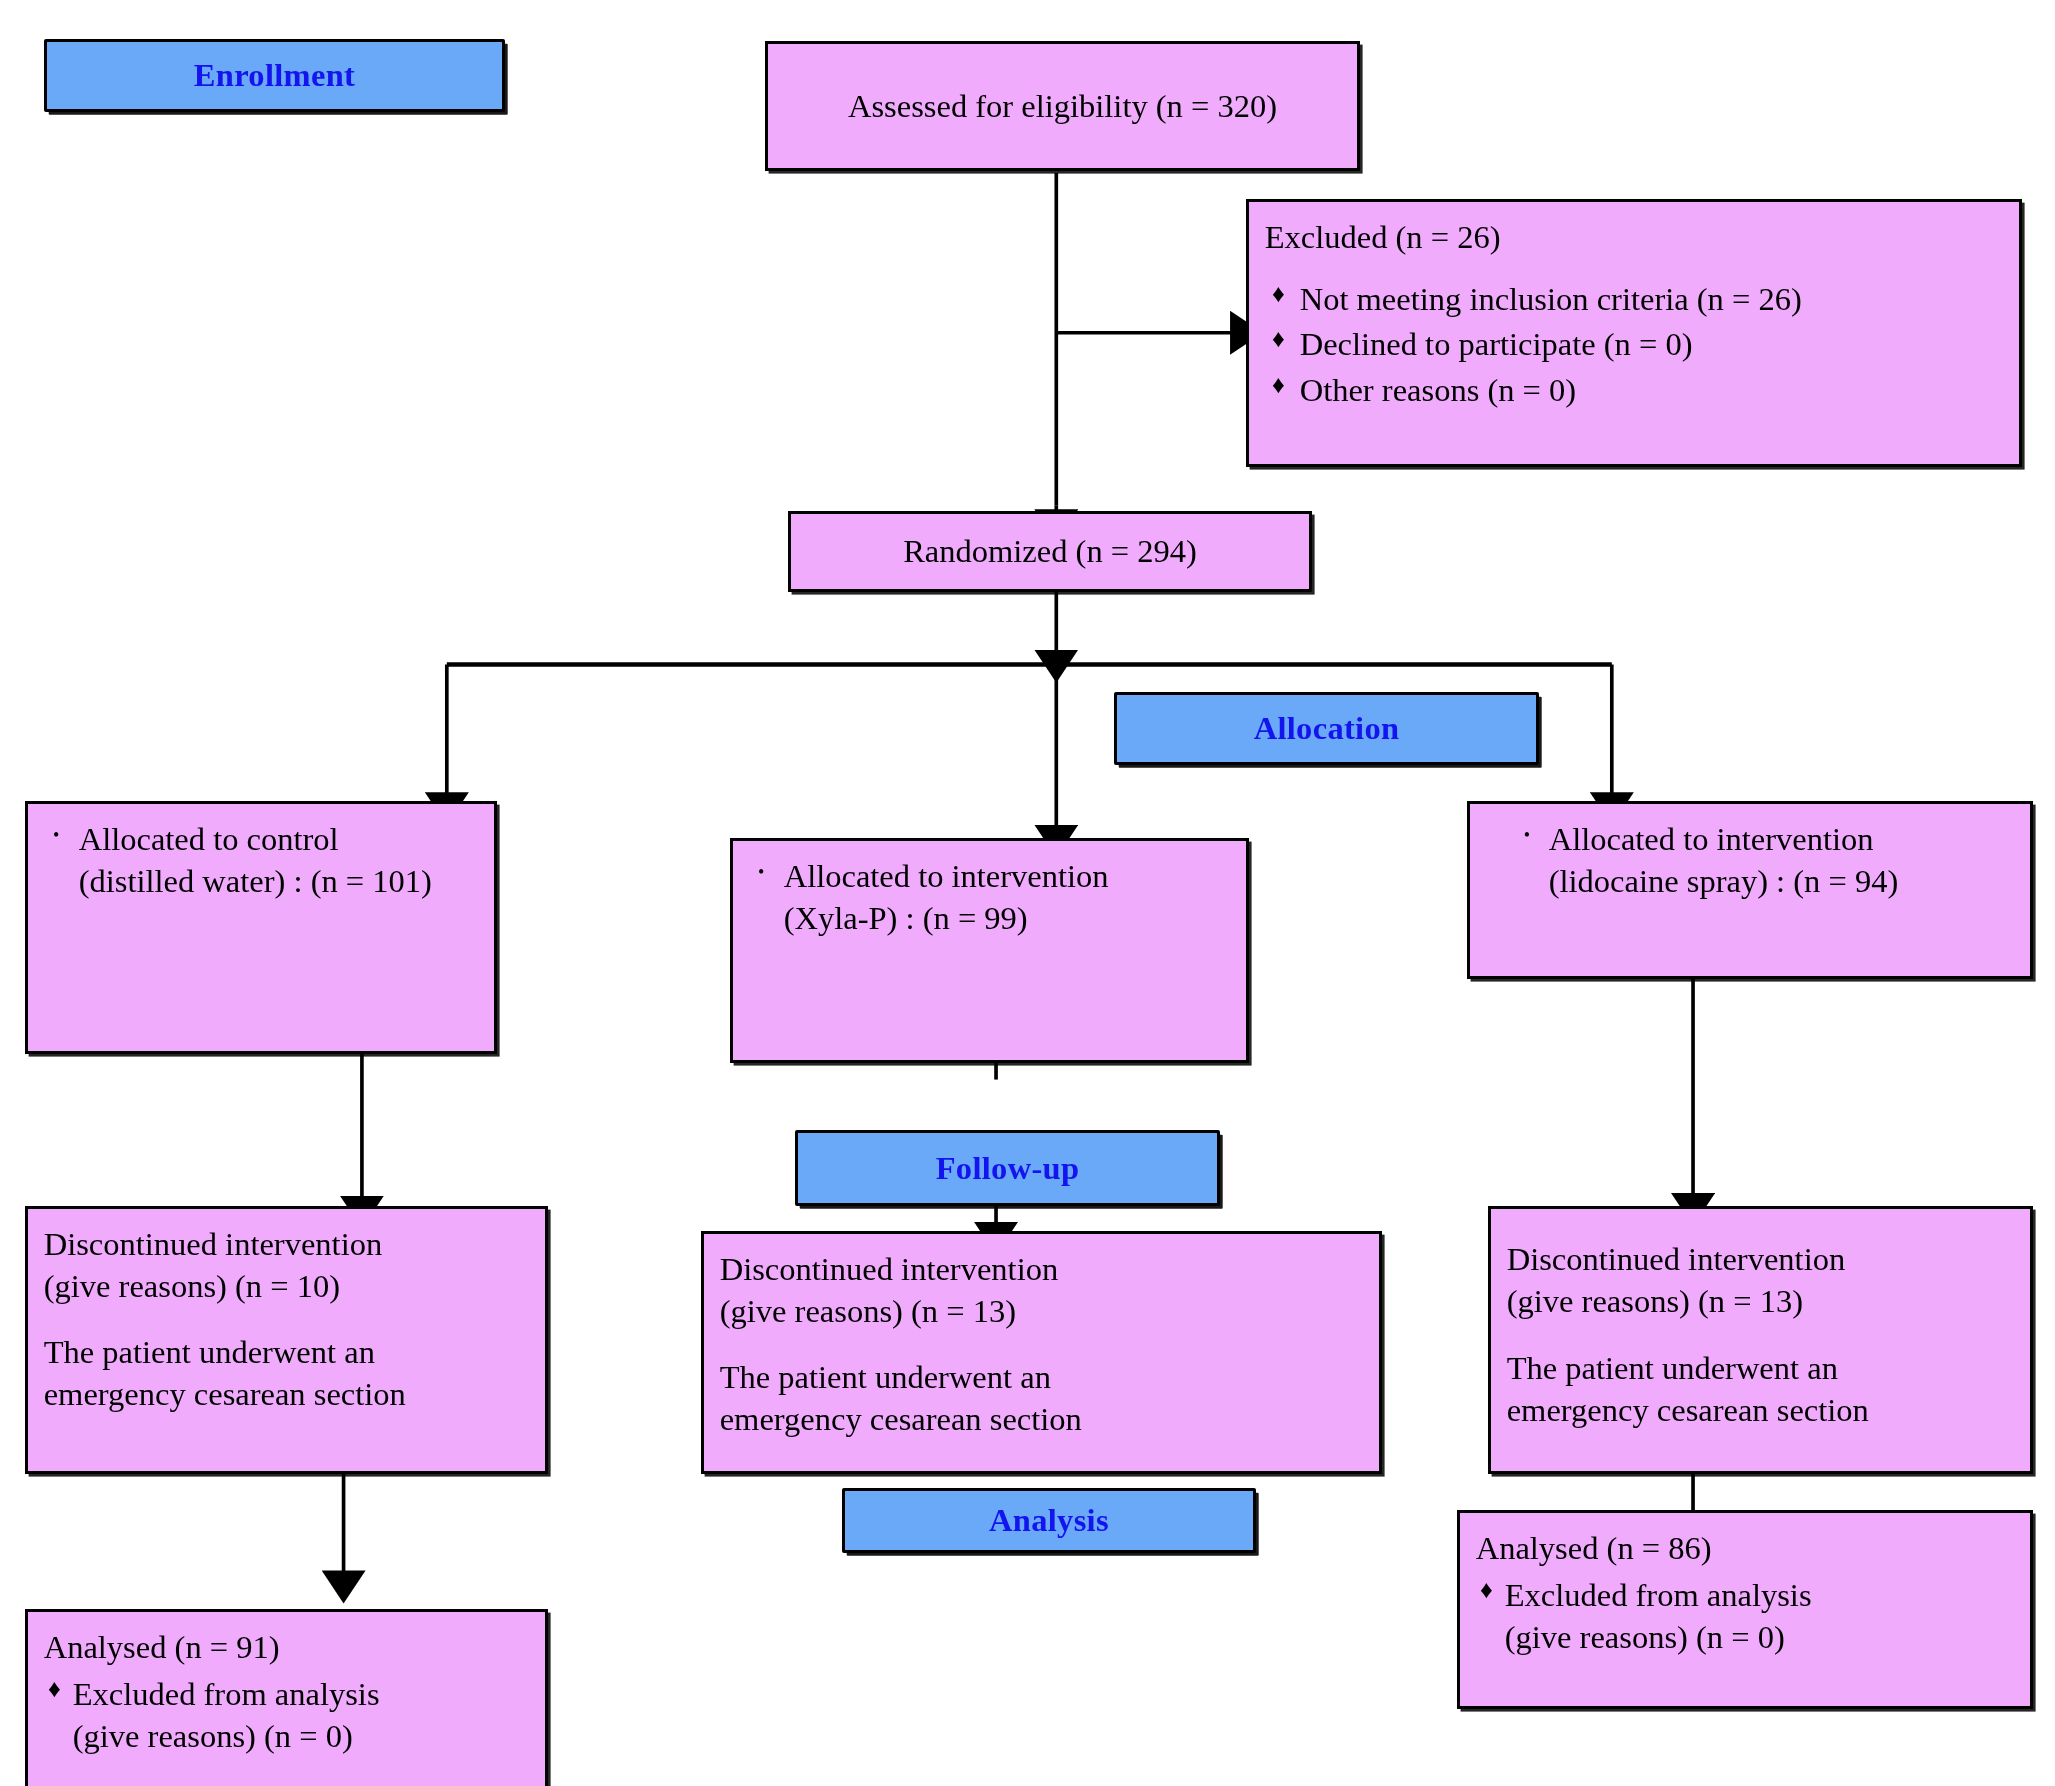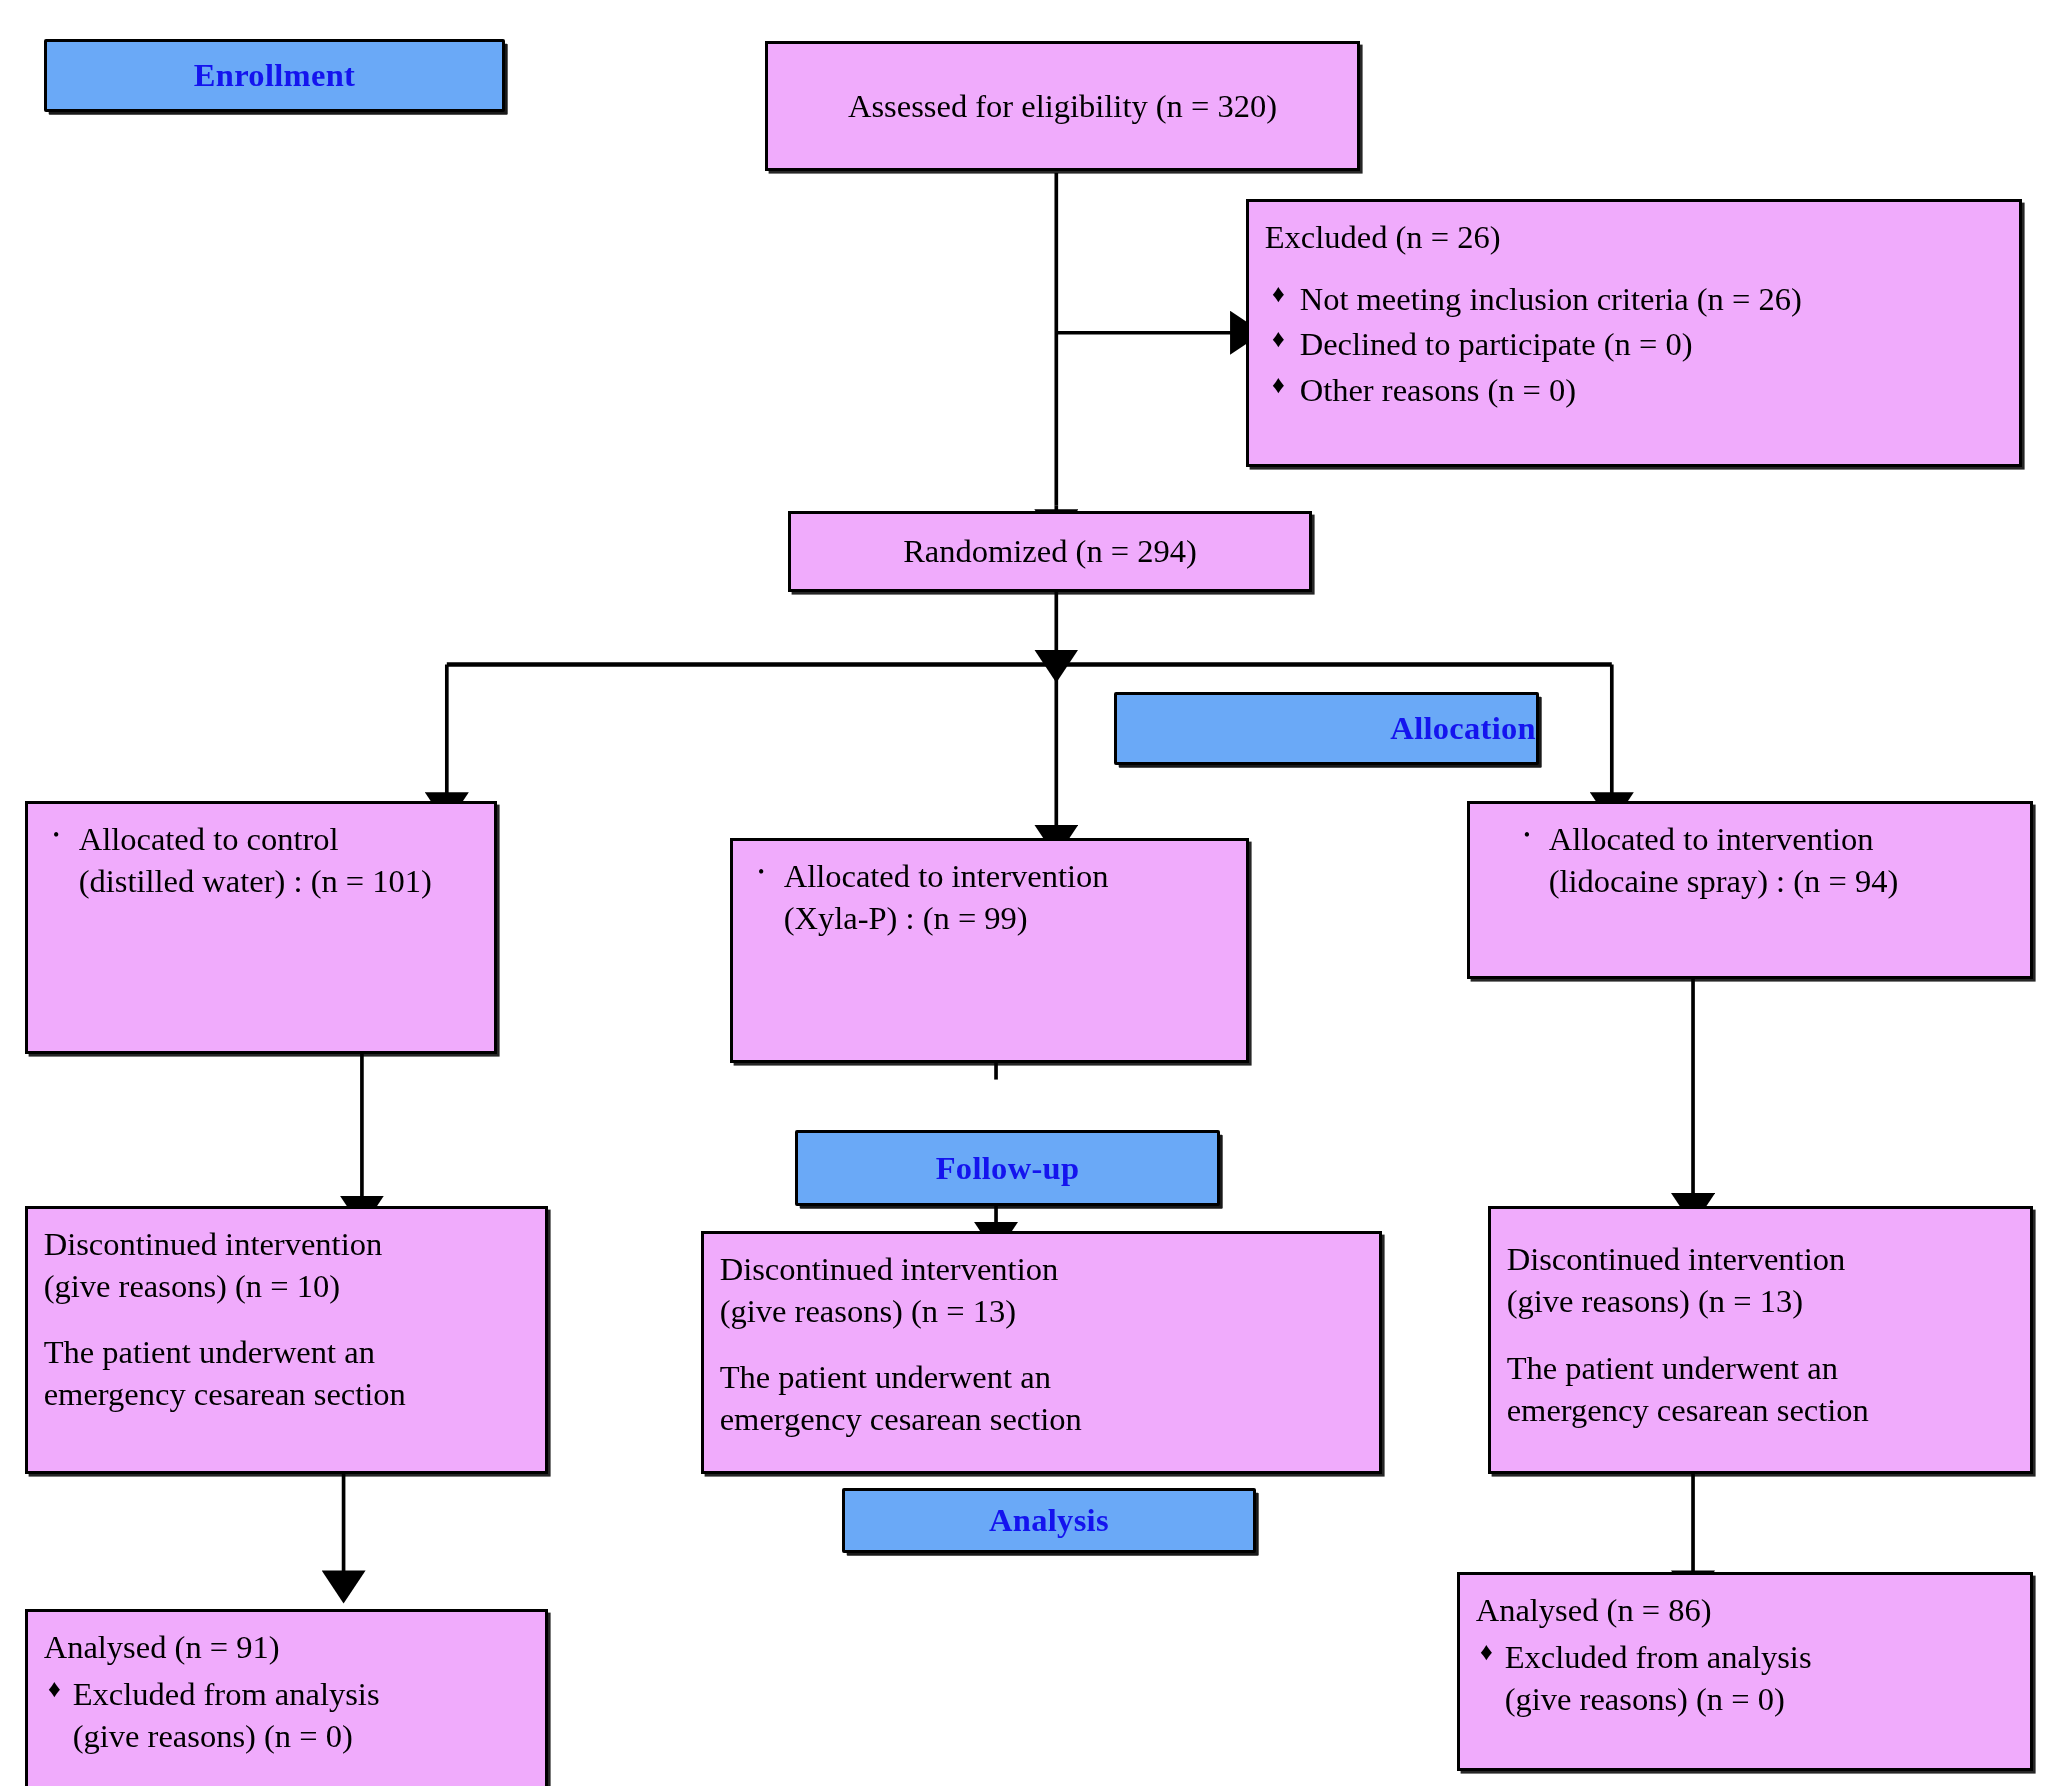--- a/index.html
+++ b/index.html
@@ -97,21 +97,21 @@
 
     <path d="M3230,1868 L3230,2285" stroke="#000" stroke-width="7" fill="none" marker-end="url(#ah)"></path>
 
     <path d="M3230,2812 L3230,3005" stroke="#000" stroke-width="7" fill="none" marker-end="url(#ah)"></path>
   </svg>
 
   <div class="stage" style="left:44px;top:39px;width:461px;height:73px;">
     <span>Enrollment</span>
   </div>
 
-  <div class="stage" style="left:1114px;top:692px;width:425px;height:73px;justify-content:flex-end;">
+  <div class="stage" style="left:1114px;top:692px;width:425px;height:73px;">
     <span>Allocation</span>
   </div>
 
   <div class="stage" style="left:795px;top:1082px;width:425px;height:76px;margin-top:48px;">
     <span>Follow-up</span>
   </div>
 
   <div class="stage" style="left:842px;top:1488px;width:414px;height:65px;">
     <span>Analysis</span>
   </div>
@@ -216,21 +216,21 @@
       <ul class="bul" style="margin-top:5.2px;">
         <li style="padding-left:29px;">
           <span class="mk" style="left:4.2px;">♦</span>
           <span class="ind">Excluded from analysis</span>
           <span class="ind">(give reasons) (n = 0)</span>
         </li>
       </ul>
     </div>
   </div>
 
-  <div class="node" style="left:1457px;top:1572px;width:576px;height:199px;">
+  <div class="node" style="left:1457px;top:1510px;width:576px;height:199px;">
     <div class="body">
       <div class="line">Analysed (n = 86)</div>
       <ul class="bul" style="margin-top:5.2px;">
         <li style="padding-left:29px;">
           <span class="mk" style="left:4.2px;">♦</span>
           <span class="ind">Excluded from analysis</span>
           <span class="ind">(give reasons) (n = 0)</span>
         </li>
       </ul>
     </div>

